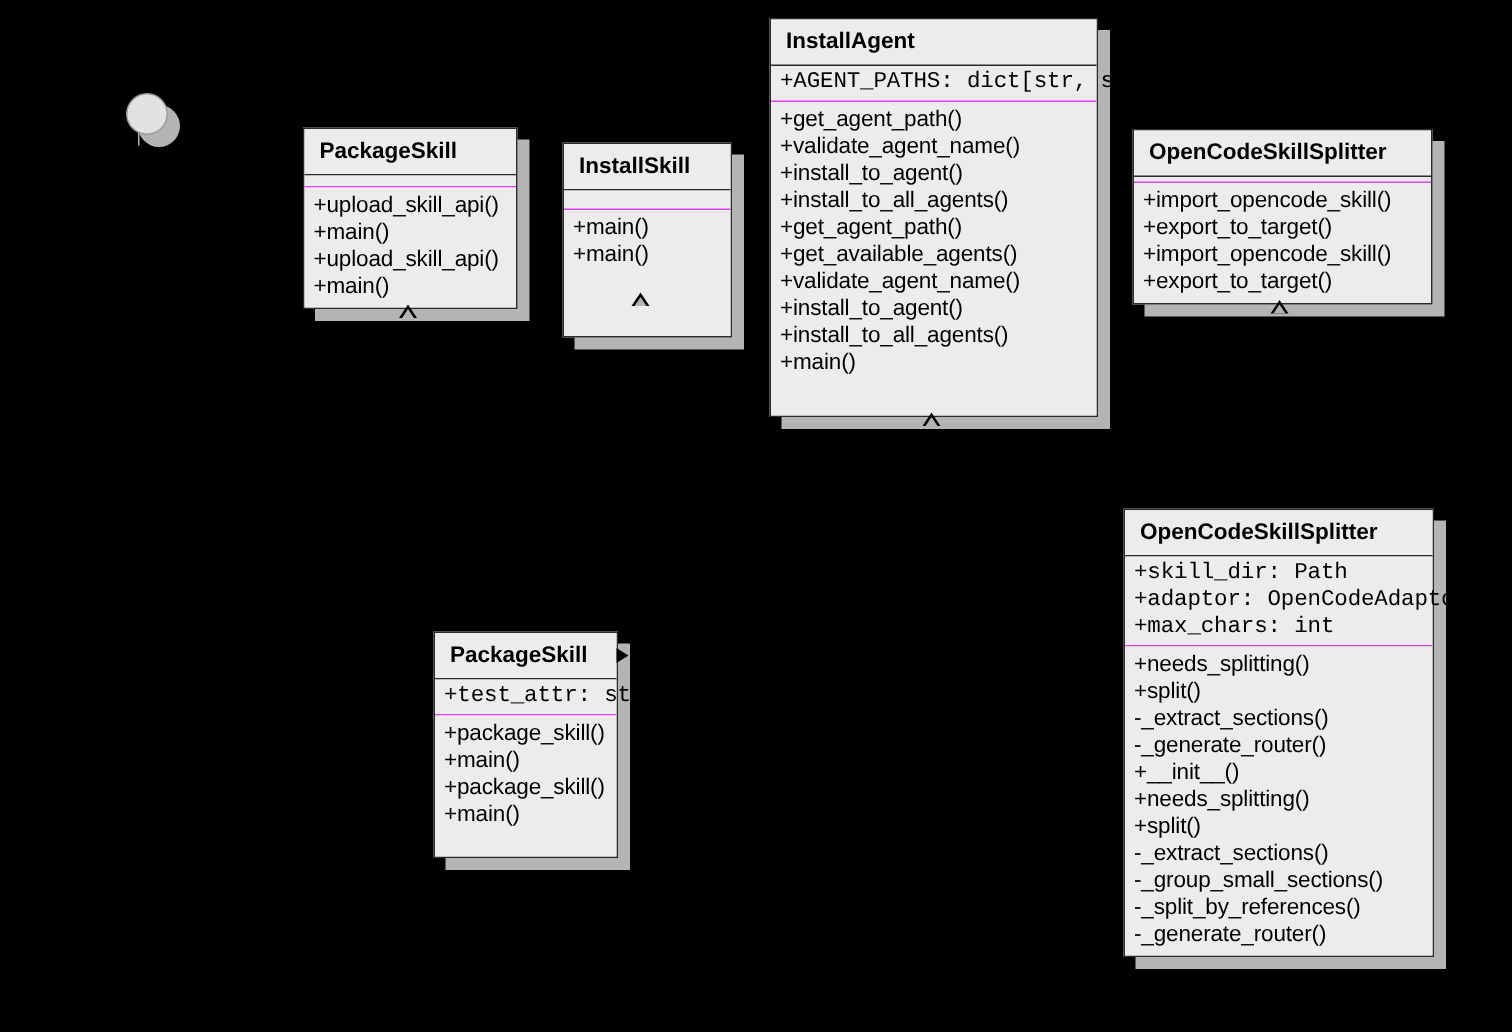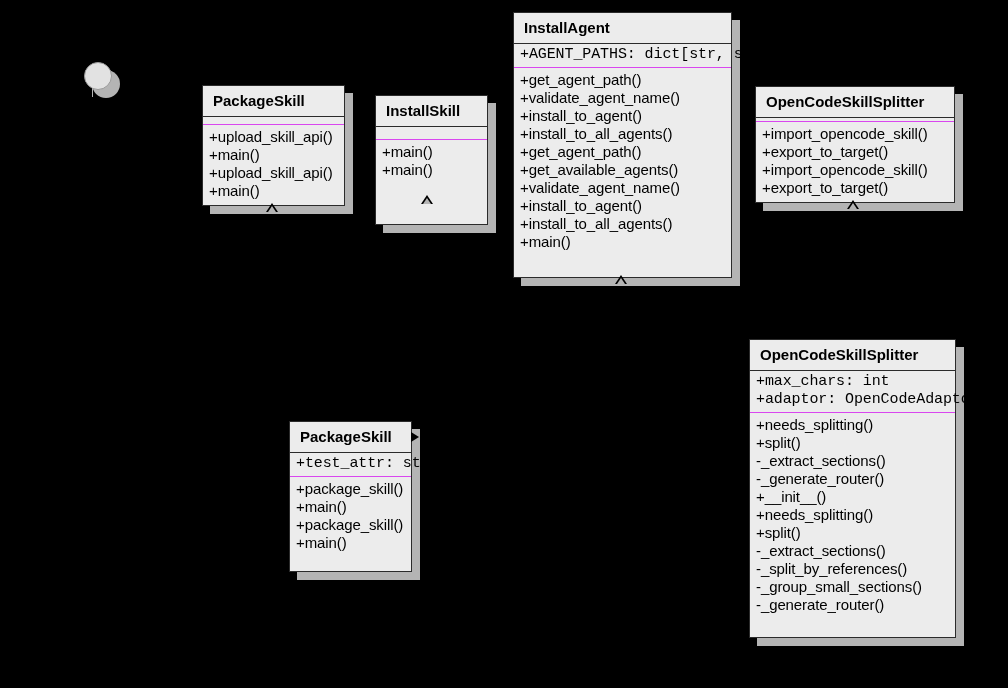--- a/index.html
+++ b/index.html
@@ -222,34 +222,35 @@
   </div>
   <div class="caret" style="left:847px; top:200px;">
     <div class="caret-inner"></div>
   </div>
 
   <div class="uml-node" style="left:749px; top:339px; width:207px; height:299px;">
     <div class="uml-shadow"></div>
     <div class="uml-box">
       <div class="uml-title">OpenCodeSkillSplitter</div>
       <div class="uml-attrs">
+        <div class="uml-line">+skill_dir: Path</div>
+        <div class="uml-line">+adaptor: OpenCodeAdaptor</div>
         <div class="uml-line">+max_chars: int</div>
-        <div class="uml-line">+adaptor: OpenCodeAdaptor</div>
       </div>
       <div class="uml-methods">
         <div class="uml-line">+needs_splitting()</div>
         <div class="uml-line">+split()</div>
         <div class="uml-line">-_extract_sections()</div>
         <div class="uml-line">-_generate_router()</div>
         <div class="uml-line">+__init__()</div>
         <div class="uml-line">+needs_splitting()</div>
         <div class="uml-line">+split()</div>
         <div class="uml-line">-_extract_sections()</div>
+        <div class="uml-line">-_group_small_sections()</div>
         <div class="uml-line">-_split_by_references()</div>
-        <div class="uml-line">-_group_small_sections()</div>
         <div class="uml-line">-_generate_router()</div>
       </div>
     </div>
   </div>
 
   <div class="uml-node" style="left:289px; top:421px; width:123px; height:151px;">
     <div class="uml-shadow"></div>
     <div class="uml-box">
       <div class="uml-title">PackageSkill</div>
       <div class="uml-attrs">

